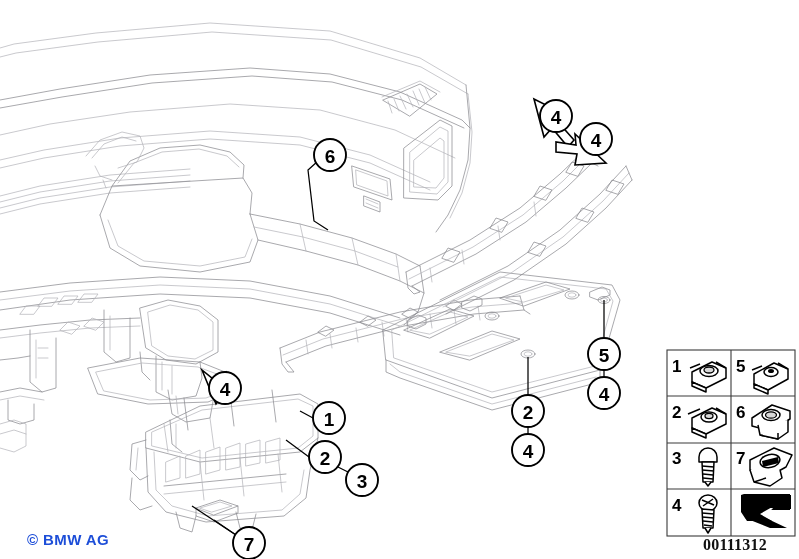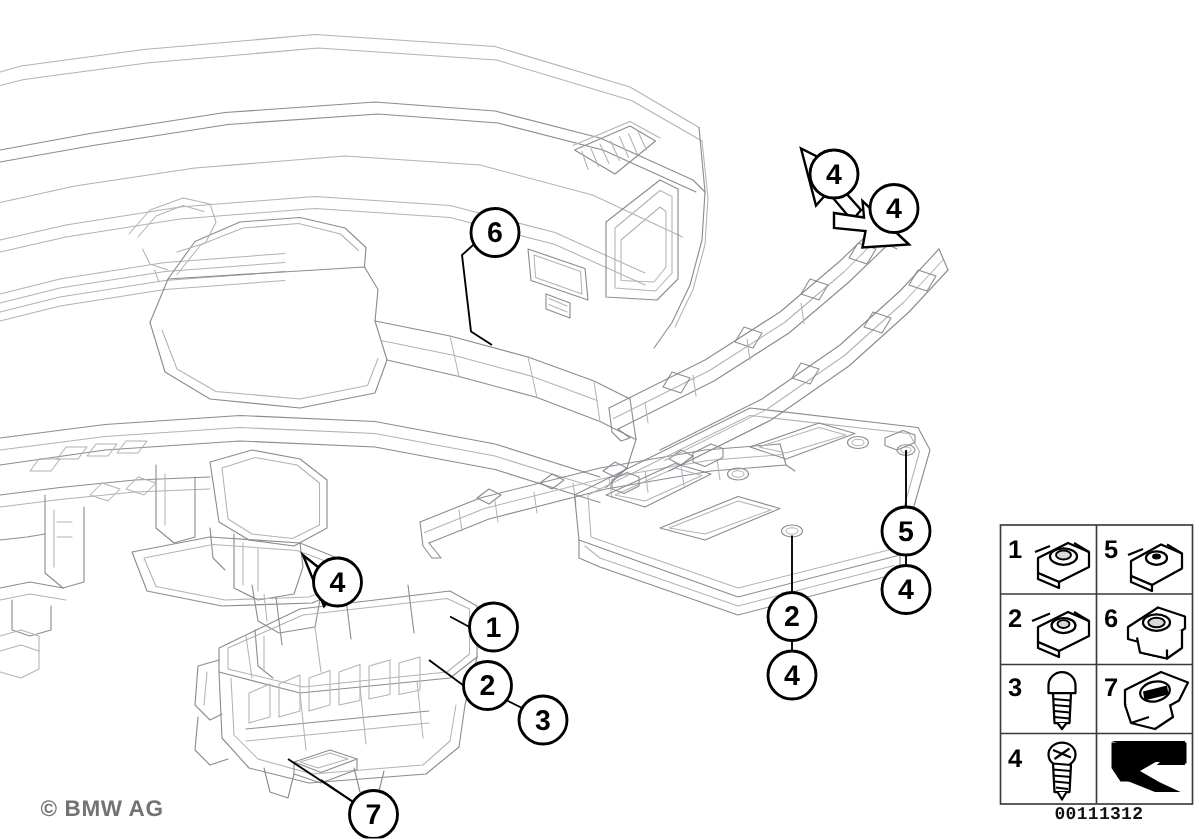--- a/index.html
+++ b/index.html
@@ -28,27 +28,27 @@
   .lg-box    {fill:none;stroke:#3a3a3a;stroke-width:1.1;}
   .lg-num    {font-family:"Liberation Sans", sans-serif;font-size:17px;font-weight:bold;fill:#000;}
   .hw        {fill:#ffffff;stroke:#000;stroke-width:1.5;stroke-linejoin:round;}
   .hw-d      {fill:#000;}
   .hw-g      {fill:#d8d8d8;stroke:#000;stroke-width:1.3;}
 
   
   .copy{
     position:absolute;left:27px;top:531px;
     font-family:"Liberation Sans", sans-serif;
-    font-size:15px;font-weight:bold;letter-spacing:.4px;color:#737373;
+    font-size:15px;font-weight:bold;letter-spacing:.4px;color:#1d4ed8;
     white-space:nowrap;
   }
   .partno{
     position:absolute;left:703px;top:536px;
-    font-family:Liberation Mono, monospace;
-    font-size:12px;font-weight:bold;letter-spacing:.2px;color:#111;
+    font-family:Liberation Serif, serif;
+    font-size:16px;font-weight:bold;letter-spacing:.2px;color:#111;
     white-space:nowrap;
   }
 </style>
 </head>
 <body>
 
 <div id="stage">
 
   <svg class="layer" viewBox="0 0 799 559">
 

